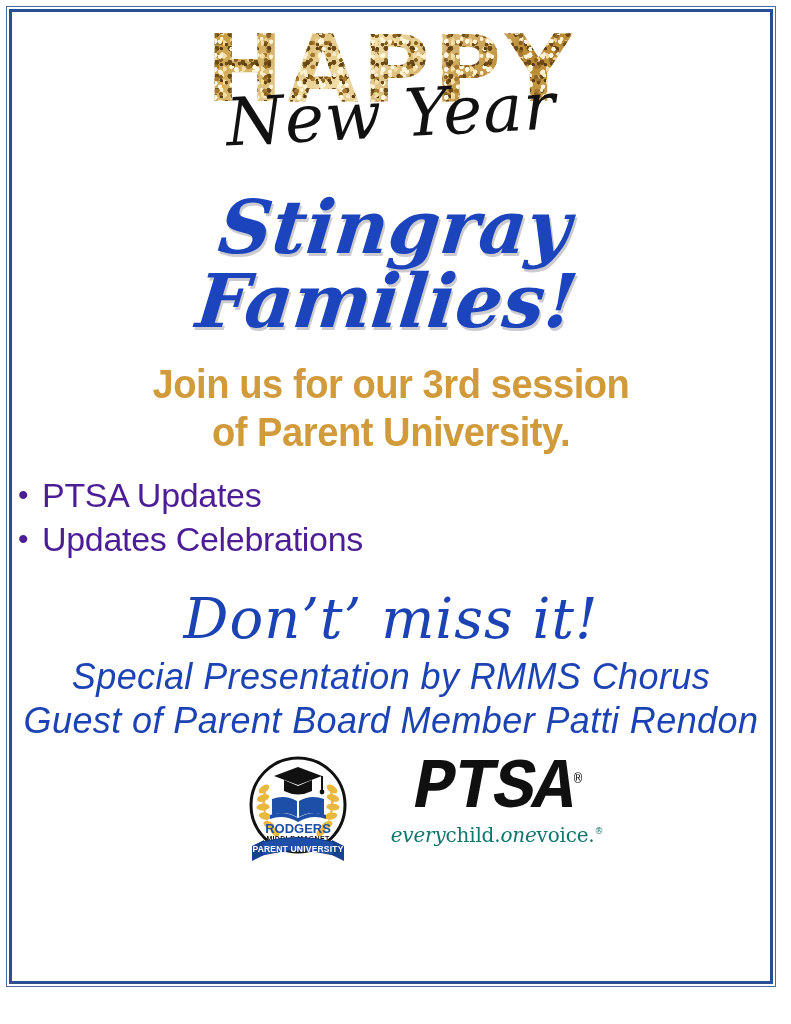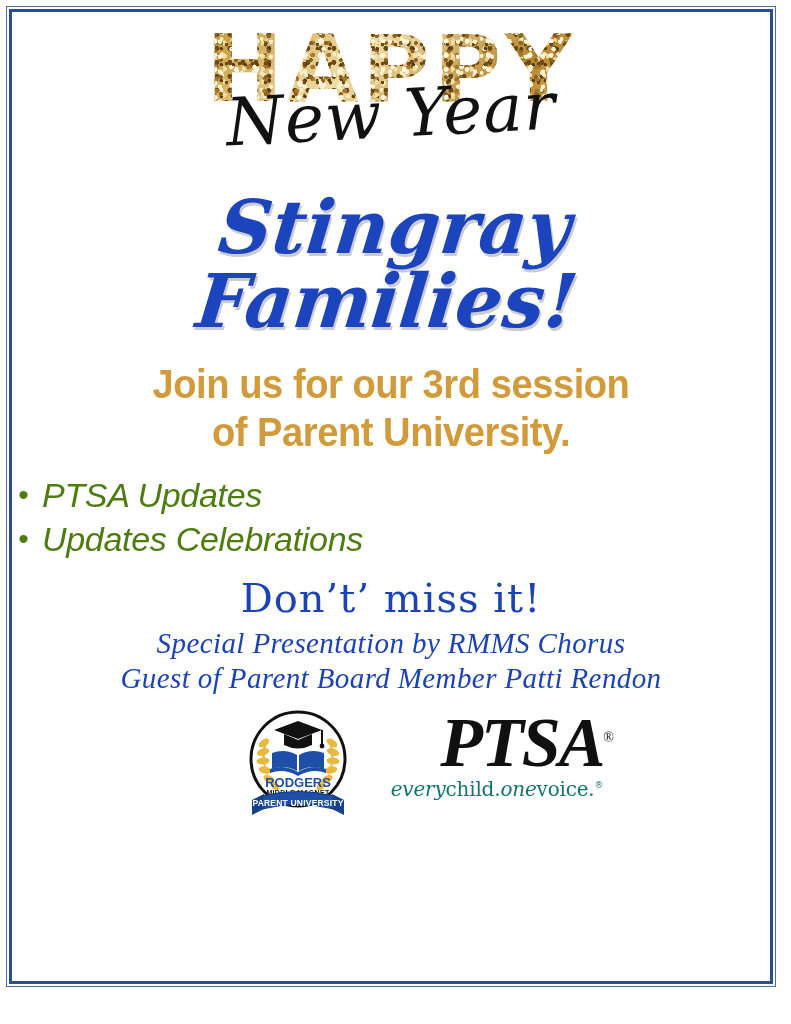--- a/index.html
+++ b/index.html
@@ -177,51 +177,51 @@
     position: relative;
     margin-top: 16px;
     height: 96px;
   }
   .bullet-col {
     position: absolute;
     top: 0;
     font-family: "Liberation Sans Narrow", "Liberation Sans", sans-serif;
     font-size: 34px;
     line-height: 1.30;
-    color: #4d7c0f;
+    color: #4c1d95;
     letter-spacing: -0.3px;
-    font-style: italic;
   }
   .bullet-col-left  { left: 4px; }
   .bullet-col-right { left: 404px; }
   .bullet-item { white-space: nowrap; }
   .bullet-dot {
     display: inline-block;
     width: 24px;
     text-align: left;
     font-size: 30px;
     line-height: 1;
     vertical-align: 2px;
   }
 
   
   .script-main {
     text-align: center;
     font-family: "DejaVu Serif", serif;
-    font-size: 40px;
+    font-style: italic;
+    font-size: 56px;
     color: #1c43b3;
-    margin-top: 8px;
+    margin-top: 20px;
     line-height: 1.08;
     letter-spacing: 1px;
   }
   .script-line {
     text-align: center;
-    font-family: Liberation Serif, serif;
-    font-style: italic;
-    font-size: 29px;
+    font-family: Liberation Sans, sans-serif;
+    font-style: italic;
+    font-size: 36px;
     color: #1c43b3;
     line-height: 1.22;
     letter-spacing: 0.4px;
     white-space: nowrap;
   }
   .script-line.first { margin-top: 6px; }
 
   
   .logos {
     position: relative;
@@ -236,28 +236,28 @@
     height: 112px;
   }
   .ptsa {
     position: absolute;
     left: 368px;
     top: 6px;
     width: 230px;
     height: 100px;
   }
   .ptsa-word {
-    font-family: Liberation Serif, serif;
+    font-family: Liberation Mono, monospace;
     font-weight: bold;
     font-style: italic;
     font-size: 70px;
     line-height: 0.92;
     color: #101010;
     letter-spacing: -2px;
-    text-align: right;
+    text-align: center;
     position: relative;
   }
   .ptsa-reg {
     font-size: 14px;
     font-style: normal;
     font-weight: normal;
     vertical-align: super;
   }
   .ptsa-tag {
     font-family: "DejaVu Serif", serif;

